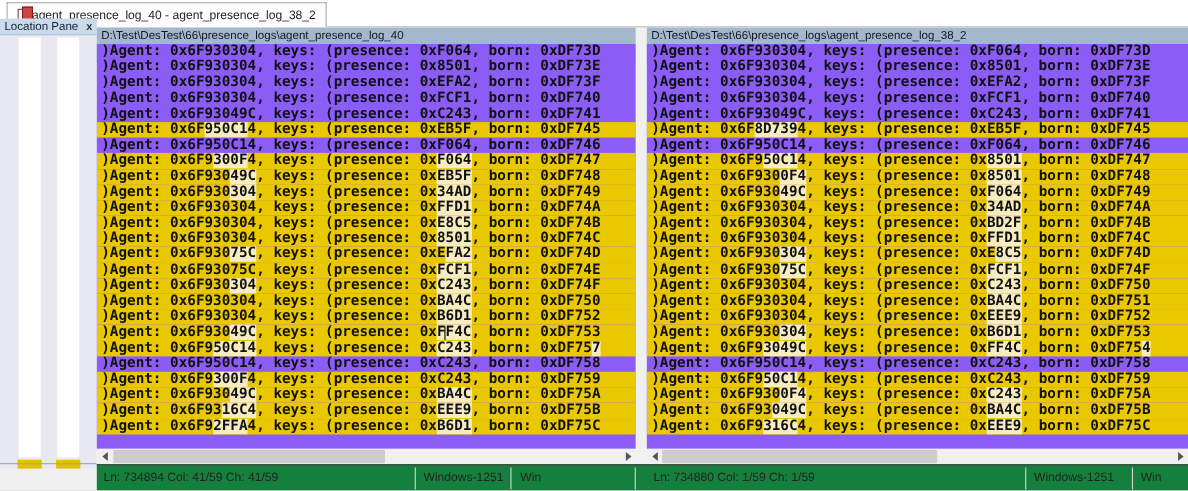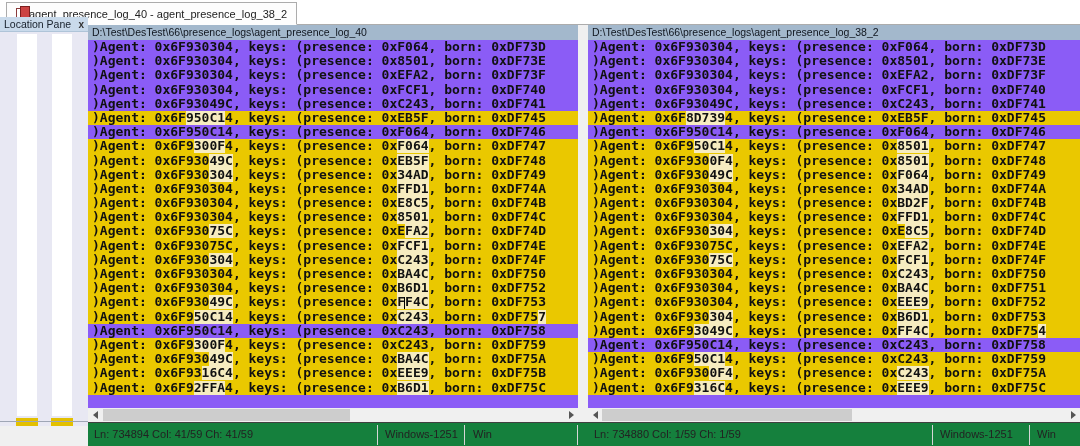--- a/index.html
+++ b/index.html
@@ -142,30 +142,30 @@
         <div class="row"><span class="seg">)Agent: 0x6F93049C, keys: (presence: 0xC243, born: 0xDF741</span></div>
         <div class="row diff"><span class="seg">)Agent: 0x6F</span><span class="seg w">8D739</span><span class="seg">4, keys: (presence: 0xEB5F, born: 0xDF745</span></div>
         <div class="row"><span class="seg">)Agent: 0x6F950C14, keys: (presence: 0xF064, born: 0xDF746</span></div>
         <div class="row diff"><span class="seg">)Agent: 0x6F9</span><span class="seg w">50C1</span><span class="seg">4, keys: (presence: 0x</span><span class="seg w">8501</span><span class="seg">, born: 0xDF747</span></div>
         <div class="row diff"><span class="seg">)Agent: 0x6F930</span><span class="seg w">0F4</span><span class="seg">, keys: (presence: 0x</span><span class="seg w">8501</span><span class="seg">, born: 0xDF748</span></div>
         <div class="row diff"><span class="seg">)Agent: 0x6F930</span><span class="seg w">49C</span><span class="seg">, keys: (presence: 0x</span><span class="seg w">F064</span><span class="seg">, born: 0xDF749</span></div>
         <div class="row diff"><span class="seg">)Agent: 0x6F930304, keys: (presence: 0x</span><span class="seg w">34AD</span><span class="seg">, born: 0xDF74A</span></div>
         <div class="row diff"><span class="seg">)Agent: 0x6F930304, keys: (presence: 0x</span><span class="seg w">BD2F</span><span class="seg">, born: 0xDF74B</span></div>
         <div class="row diff"><span class="seg">)Agent: 0x6F930304, keys: (presence: 0x</span><span class="seg w">FFD1</span><span class="seg">, born: 0xDF74C</span></div>
         <div class="row diff"><span class="seg">)Agent: 0x6F930</span><span class="seg w">304</span><span class="seg">, keys: (presence: 0xE</span><span class="seg w">8C5</span><span class="seg">, born: 0xDF74D</span></div>
-        <div class="row diff"><span class="seg">)Agent: 0x6F93075C, keys: (presence: 0x</span><span class="seg w">EFA2</span><span class="seg">, born: 0xDF74E</span></div>
         <div class="row diff"><span class="seg">)Agent: 0x6F930</span><span class="seg w">75C</span><span class="seg">, keys: (presence: 0x</span><span class="seg w">FCF1</span><span class="seg">, born: 0xDF74F</span></div>
         <div class="row diff"><span class="seg">)Agent: 0x6F930304, keys: (presence: 0x</span><span class="seg w">C243</span><span class="seg">, born: 0xDF750</span></div>
         <div class="row diff"><span class="seg">)Agent: 0x6F930304, keys: (presence: 0x</span><span class="seg w">BA4C</span><span class="seg">, born: 0xDF751</span></div>
         <div class="row diff"><span class="seg">)Agent: 0x6F930304, keys: (presence: 0x</span><span class="seg w">EEE9</span><span class="seg">, born: 0xDF752</span></div>
         <div class="row diff"><span class="seg">)Agent: 0x6F930</span><span class="seg w">304</span><span class="seg">, keys: (presence: 0x</span><span class="seg w">B6D1</span><span class="seg">, born: 0xDF753</span></div>
         <div class="row diff"><span class="seg">)Agent: 0x6F9</span><span class="seg w">3049C</span><span class="seg">, keys: (presence: 0x</span><span class="seg w">FF4C</span><span class="seg">, born: 0xDF75</span><span class="seg w">4</span></div>
         <div class="row"><span class="seg">)Agent: 0x6F950C14, keys: (presence: 0xC243, born: 0xDF758</span></div>
         <div class="row diff"><span class="seg">)Agent: 0x6F9</span><span class="seg w">50C1</span><span class="seg">4, keys: (presence: 0xC243, born: 0xDF759</span></div>
         <div class="row diff"><span class="seg">)Agent: 0x6F930</span><span class="seg w">0F4</span><span class="seg">, keys: (presence: 0x</span><span class="seg w">C243</span><span class="seg">, born: 0xDF75A</span></div>
+        <div class="row diff"><span class="seg">)Agent: 0x6F93</span><span class="seg w">049C</span><span class="seg">, keys: (presence: 0x</span><span class="seg w">BA4C</span><span class="seg">, born: 0xDF75B</span></div>
         <div class="row diff"><span class="seg">)Agent: 0x6F9</span><span class="seg w">316C</span><span class="seg">4, keys: (presence: 0x</span><span class="seg w">EEE9</span><span class="seg">, born: 0xDF75C</span></div>
       </div>
     <div class="hscroll">
       <div class="sarrow l">
           <span class="tri l"></span>
         </div>
       <div class="sthumb" style="left:14px;width:250px;"></div>
       <div class="sarrow r">
           <span class="tri r"></span>
         </div>

